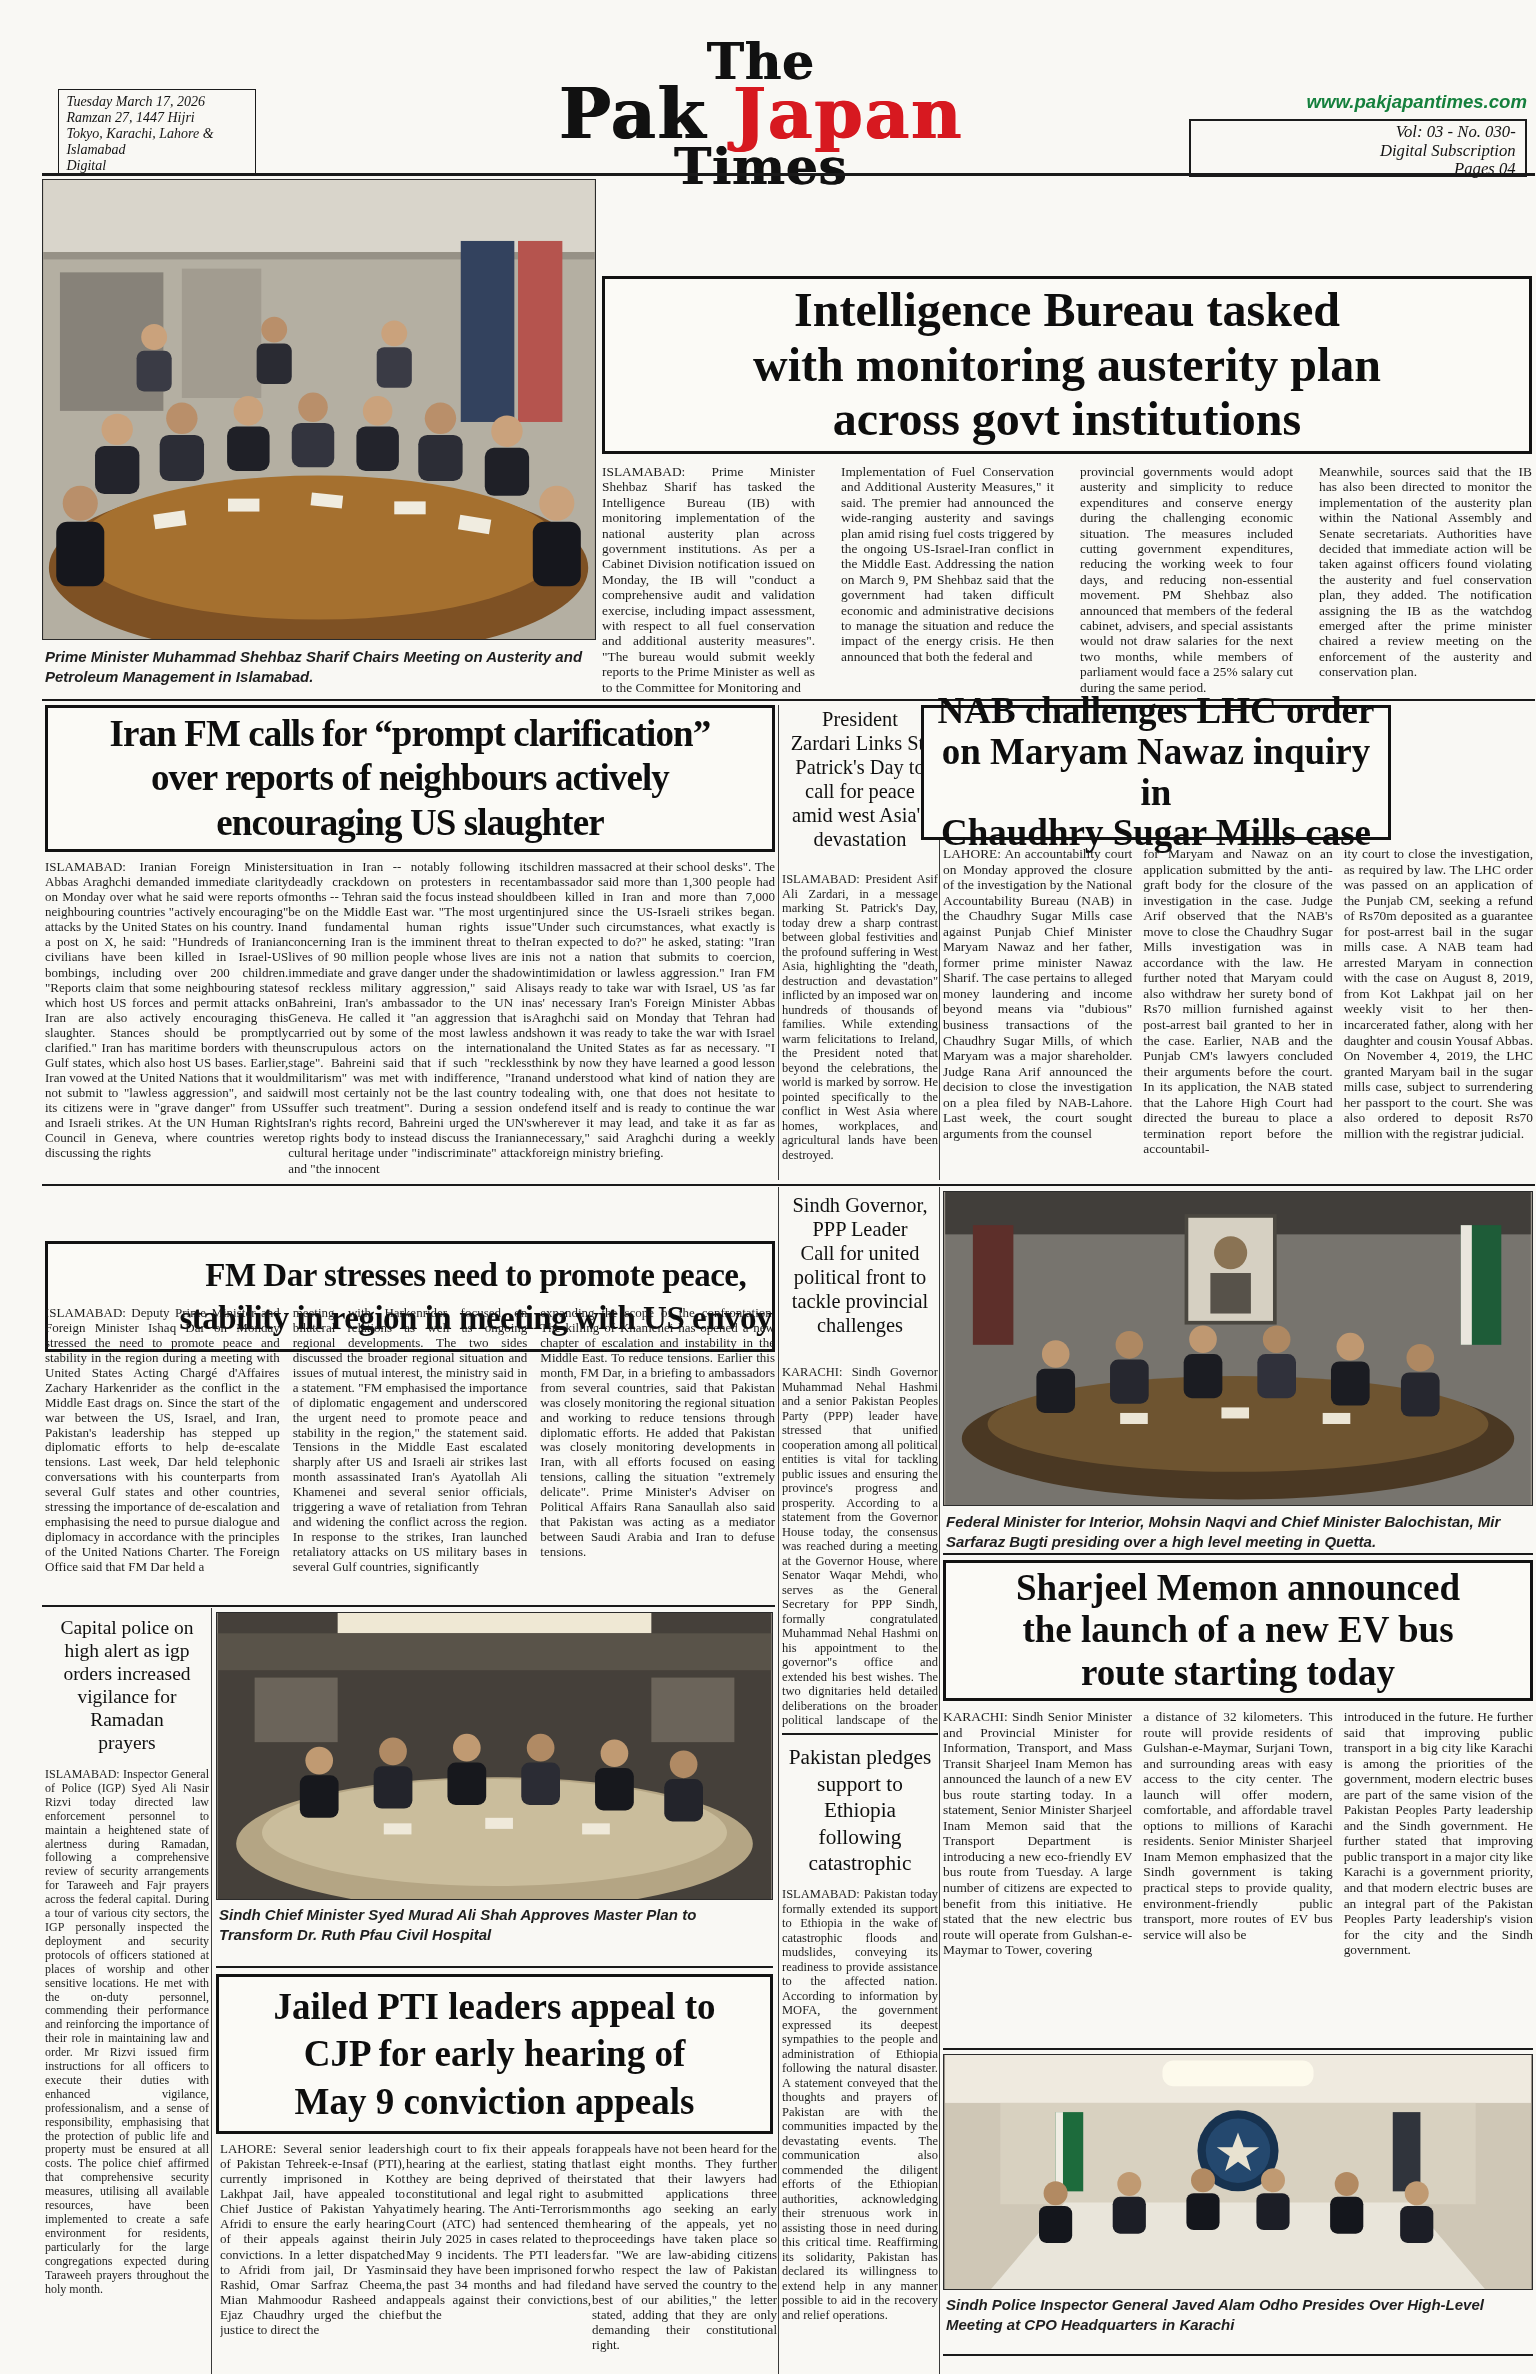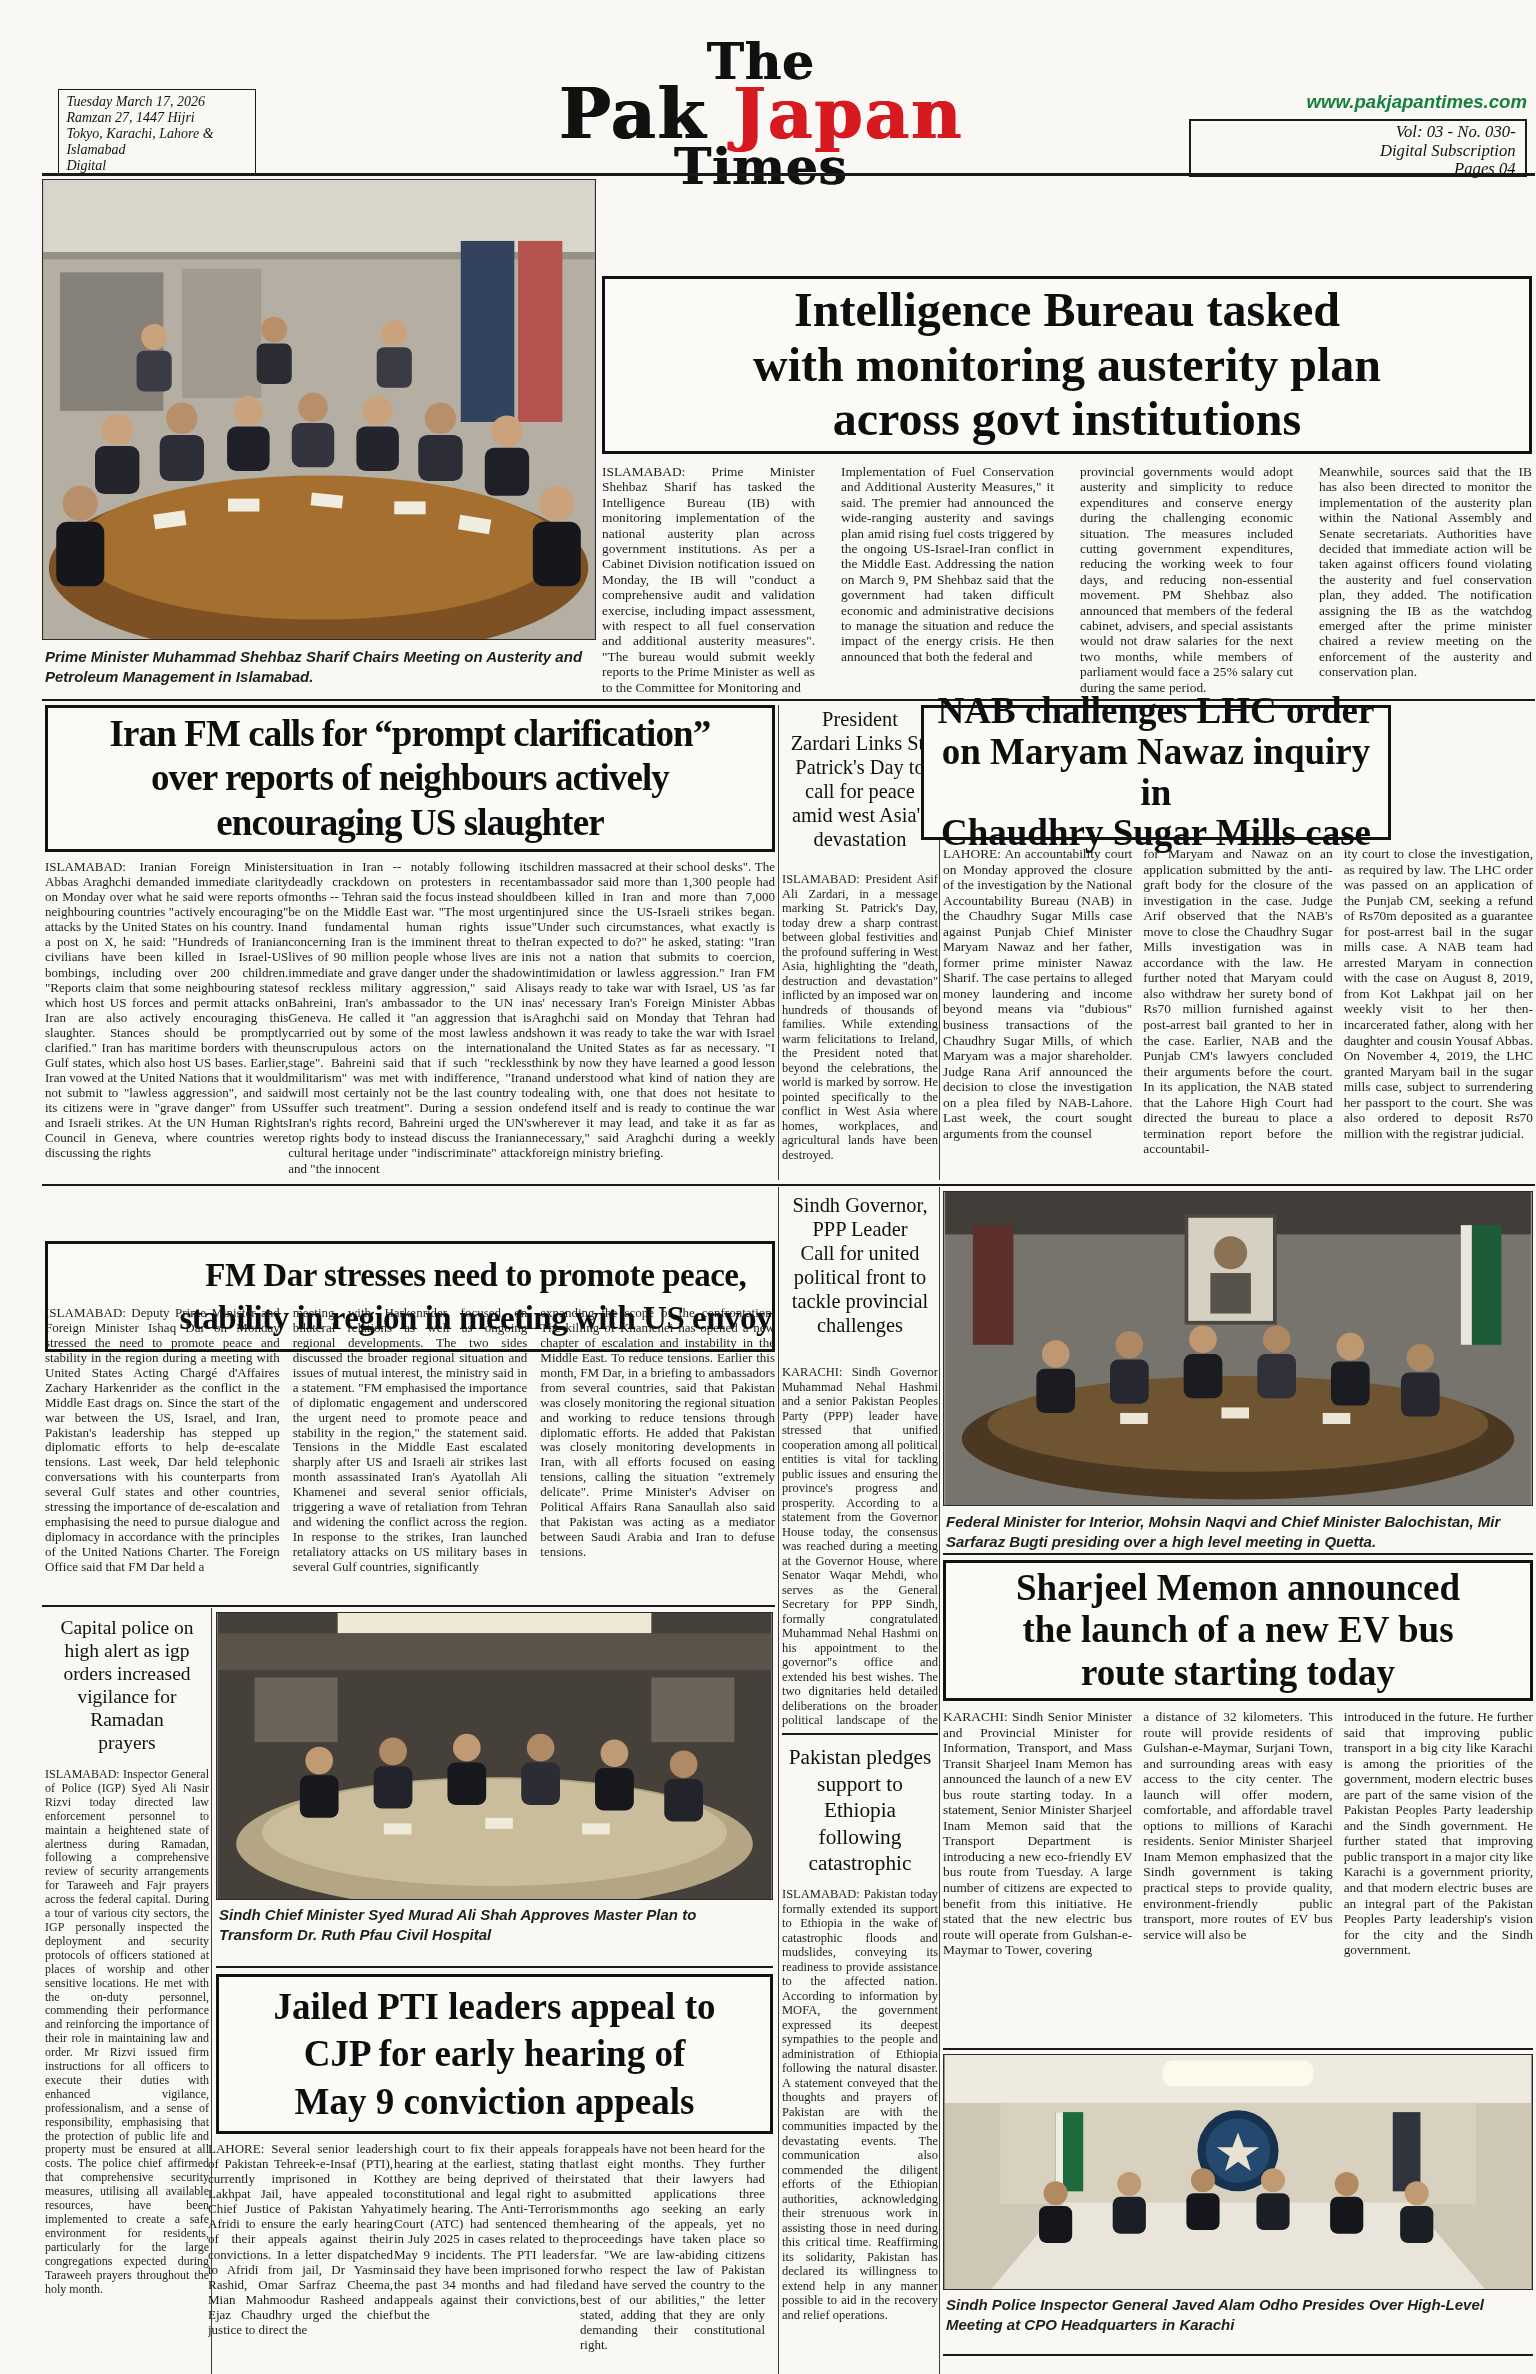--- a/index.html
+++ b/index.html
@@ -231,21 +231,21 @@
   </div>
   <div class="caption" style="left:219px;top:1905px;width:551px;">Sindh Chief Minister Syed Murad Ali Shah Approves Master Plan to Transform Dr. Ruth Pfau Civil Hospital</div>
 
   <div class="rule-h" style="left:216px;top:1966px;width:557px;"></div>
 
   <div class="hbox" style="left:216px;top:1974px;width:557px;height:160px;">
     <h2 style="font-size:37px;line-height:1.28;">Jailed PTI leaders appeal to
 CJP for early hearing of
 May 9 conviction appeals</h2>
   </div>
-  <div class="cols" style="left:208px;top:2141px;width:557px;height:230px;gap:1px;font-size:13px;line-height:1.16;">
+  <div class="cols" style="left:220px;top:2141px;width:557px;height:230px;gap:1px;font-size:13px;line-height:1.16;">
     <div class="col">LAHORE: Several senior leaders of Pakistan Tehreek-e-Insaf (PTI), currently imprisoned in Kot Lakhpat Jail, have appealed to Chief Justice of Pakistan Yahya Afridi to ensure the early hearing of their appeals against their convictions. In a letter dispatched to Afridi from jail, Dr Yasmin Rashid, Omar Sarfraz Cheema, Mian Mahmoodur Rasheed and Ejaz Chaudhry urged the chief justice to direct the</div>
     <div class="col">high court to fix their appeals for hearing at the earliest, stating that they are being deprived of their constitutional and legal right to a timely hearing. The Anti-Terrorism Court (ATC) had sentenced them in July 2025 in cases related to the May 9 incidents. The PTI leaders said they have been imprisoned for the past 34 months and had filed appeals against their convictions, but the</div>
     <div class="col">appeals have not been heard for the last eight months. They further stated that their lawyers had submitted applications three months ago seeking an early hearing of the appeals, yet no proceedings have taken place so far. "We are law-abiding citizens who respect the law of Pakistan and have served the country to the best of our abilities," the letter stated, adding that they are only demanding their constitutional right.</div>
   </div>
 
   <div class="rule-v" style="left:778px;top:1187px;height:1187px;"></div>
 
   <div class="midhead" style="left:782px;top:1193px;width:156px;font-size:20.4px;line-height:1.18;">Sindh Governor,
 PPP Leader
 Call for united

